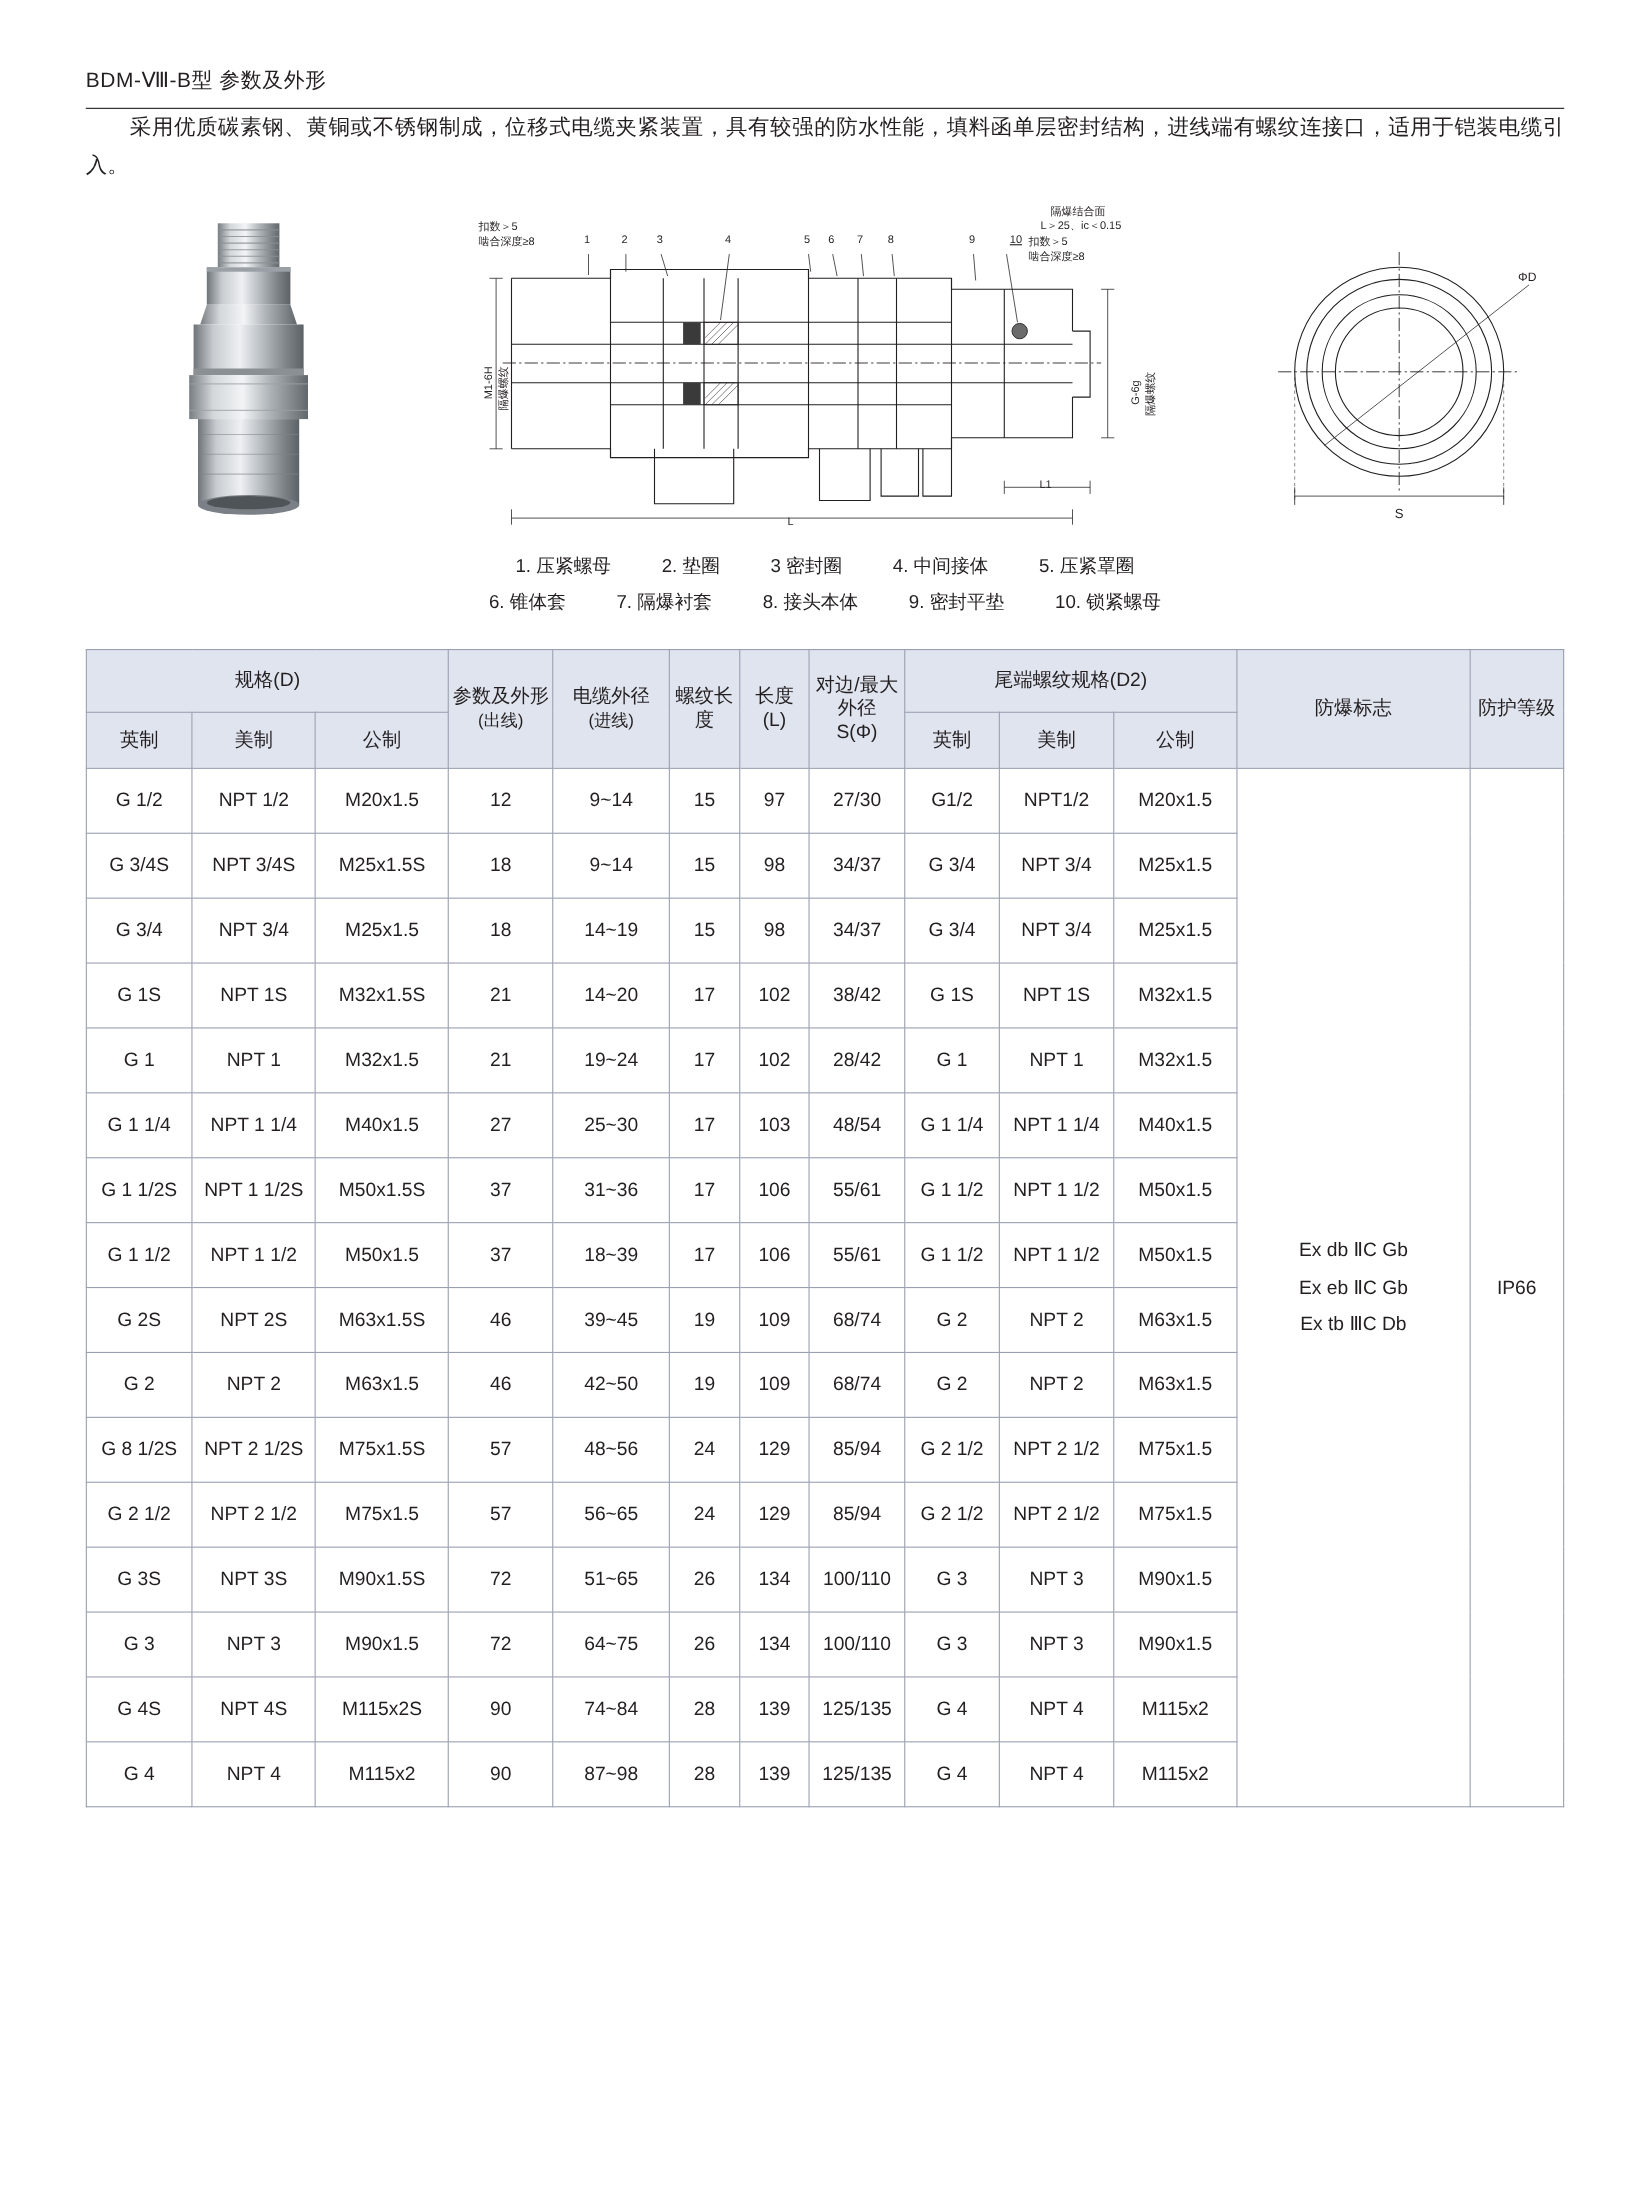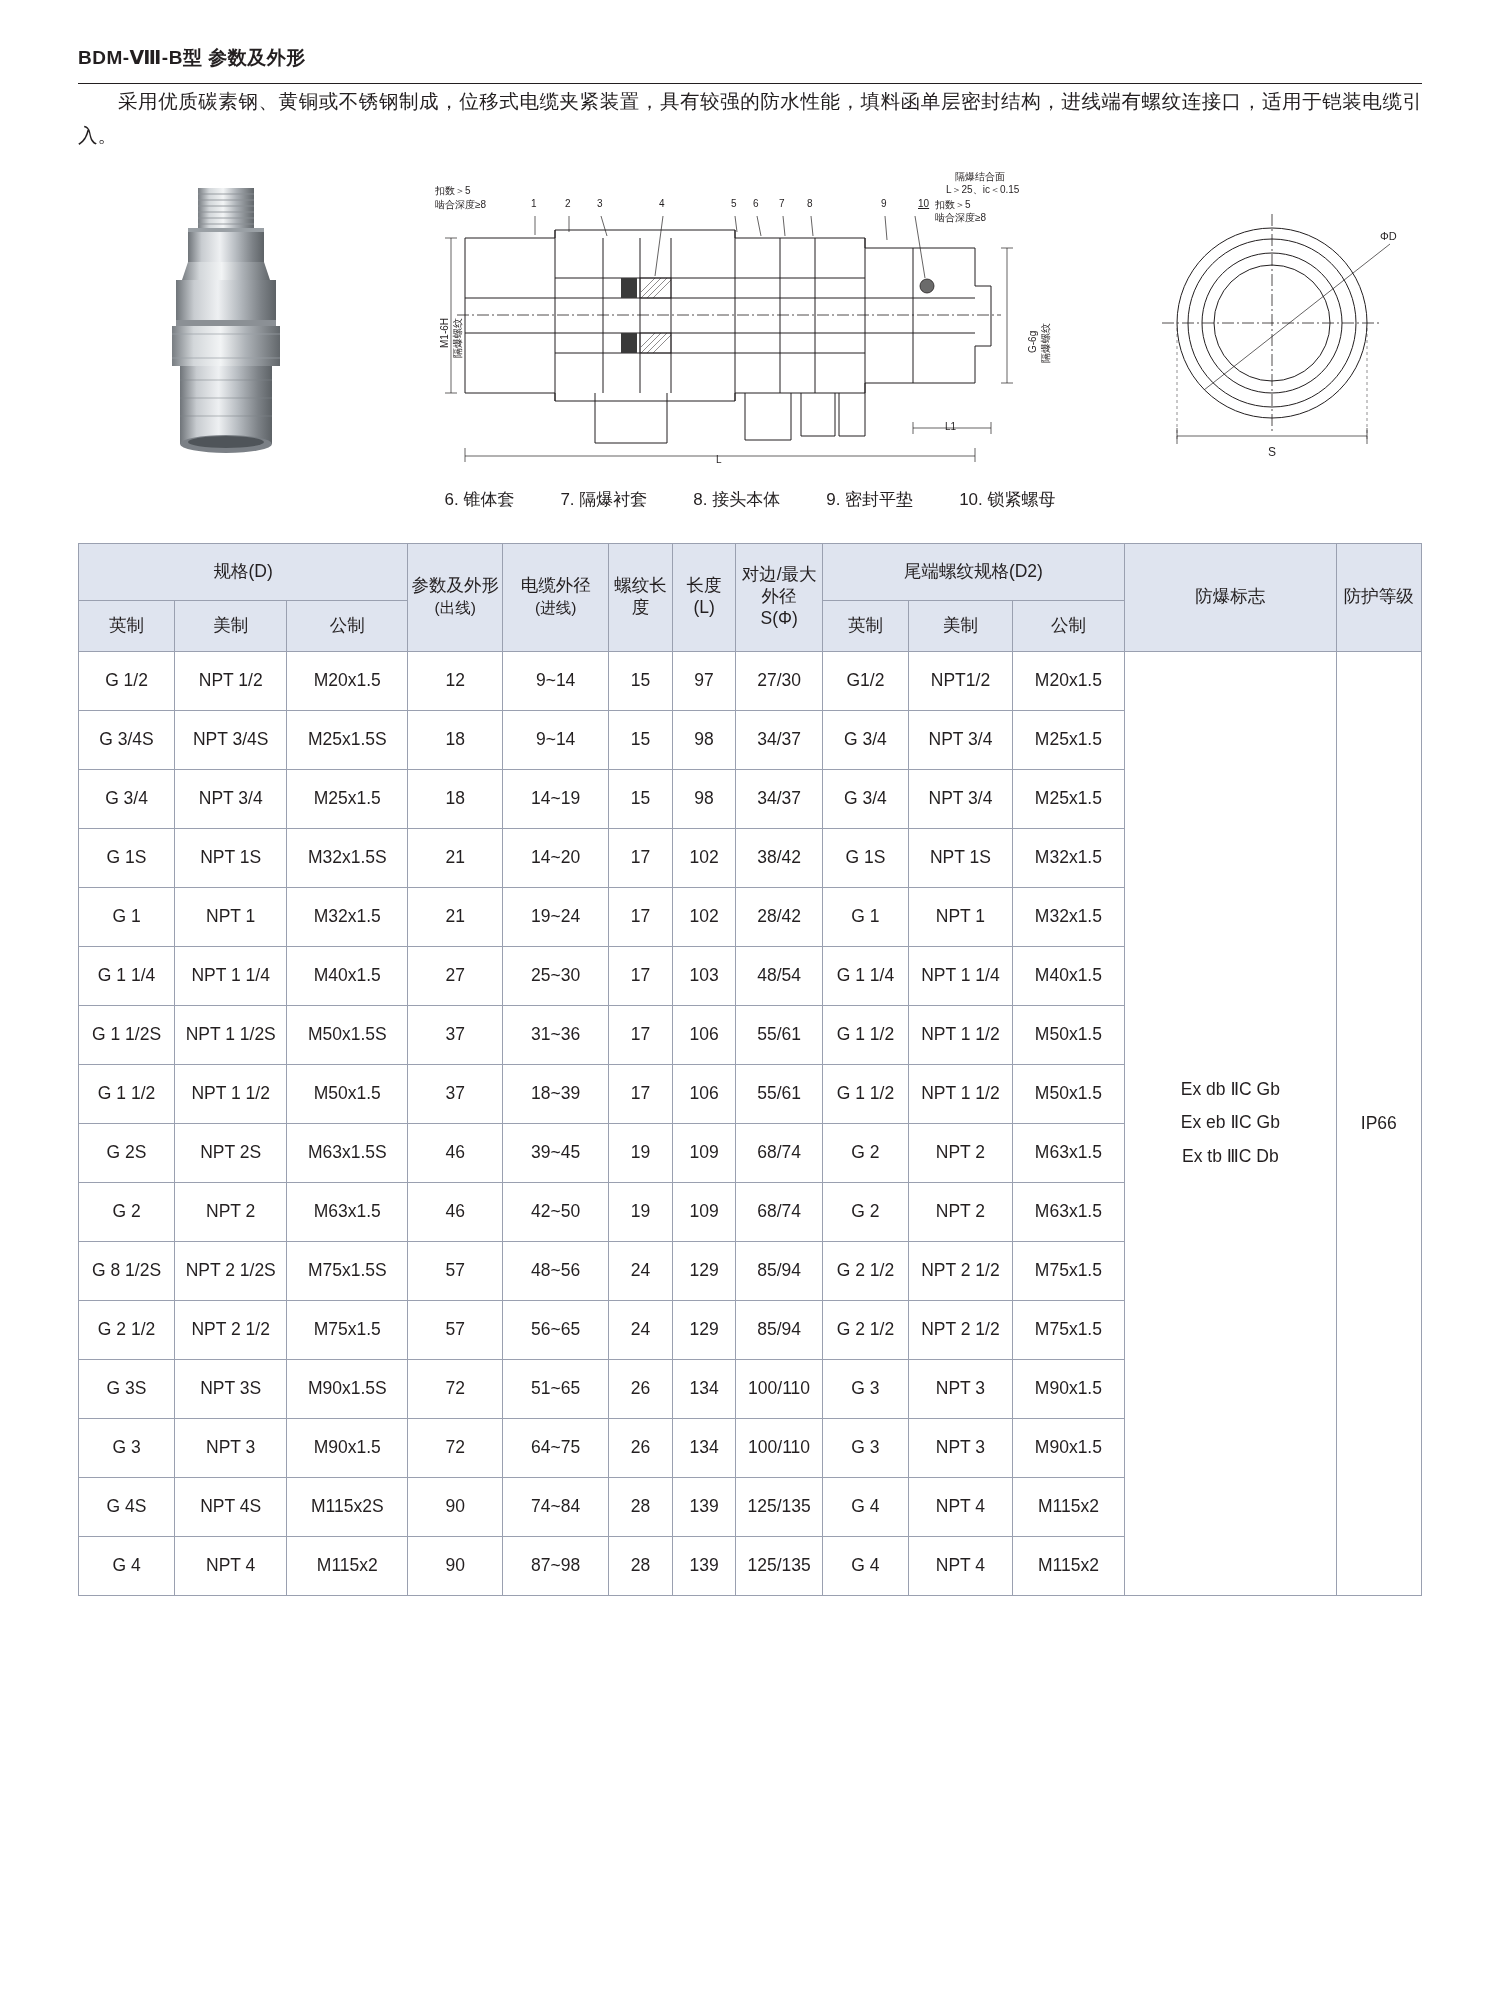--- a/index.html
+++ b/index.html
@@ -16,23 +16,23 @@
   }
   .page {
     position: relative;
     width: 1500px;
     height: 1989px;
     box-sizing: border-box;
     padding: 0 78px;
   }
   
   .doc-title {
-    padding-top: 45px;
+    padding-top: 60px;
     font-size: 19px;
-    font-weight: bold;
+    font-weight: normal;
     letter-spacing: 0.5px;
     color: #231f20;
   }
   .title-rule {
     margin-top: 12px;
     border-top: 1px solid #231f20;
     width: 100%;
   }
   .intro {
     font-size: 19.5px;
@@ -323,20 +323,27 @@
           <line x1="45" y1="150" x2="45" y2="262" stroke-width="0.5" stroke-dasharray="3,3"></line>
           <line x1="235" y1="150" x2="235" y2="262" stroke-width="0.5" stroke-dasharray="3,3"></line>
         </g>
         <text x="248" y="62" font-size="11" font-family="Liberation Sans, sans-serif" fill="#231f20">ΦD</text>
         <text x="136" y="278" font-size="12" font-family="Liberation Sans, sans-serif" fill="#231f20">S</text>
       </svg>
     </div>
   </div>
 
   <div class="legend">
+    <div class="legend-row">
+      <span>1. 压紧螺母</span>
+      <span>2. 垫圈</span>
+      <span>3 密封圈</span>
+      <span>4. 中间接体</span>
+      <span>5. 压紧罩圈</span>
+    </div>
     <div class="legend-row">
       <span>6. 锥体套</span>
       <span>7. 隔爆衬套</span>
       <span>8. 接头本体</span>
       <span>9. 密封平垫</span>
       <span>10. 锁紧螺母</span>
     </div>
   </div>
 
   <table class="spec">

